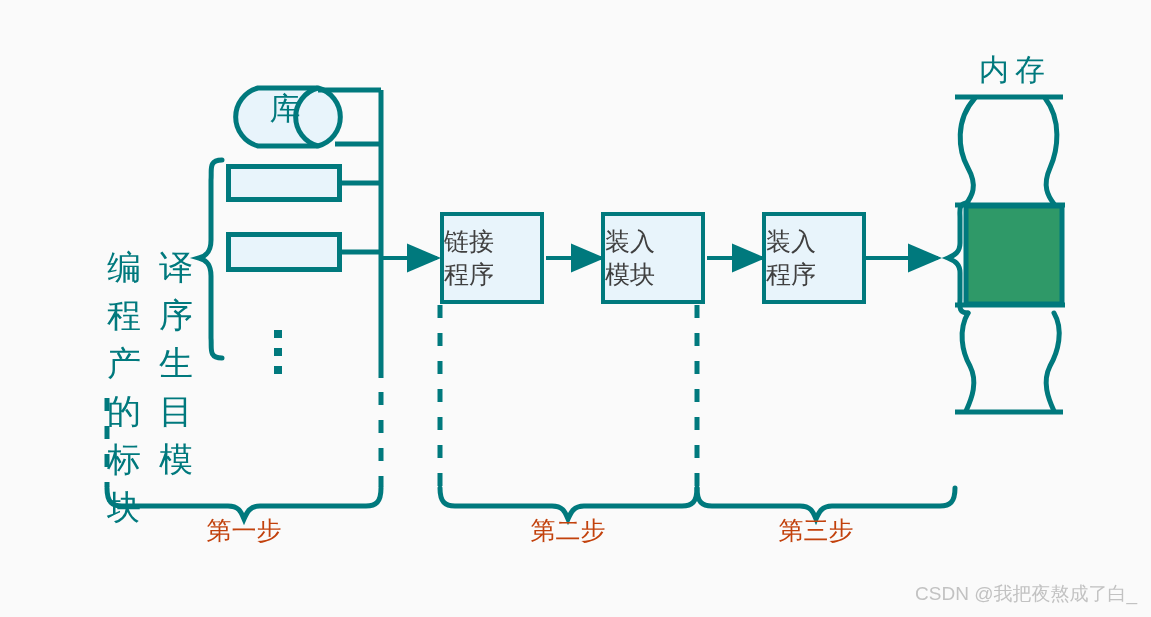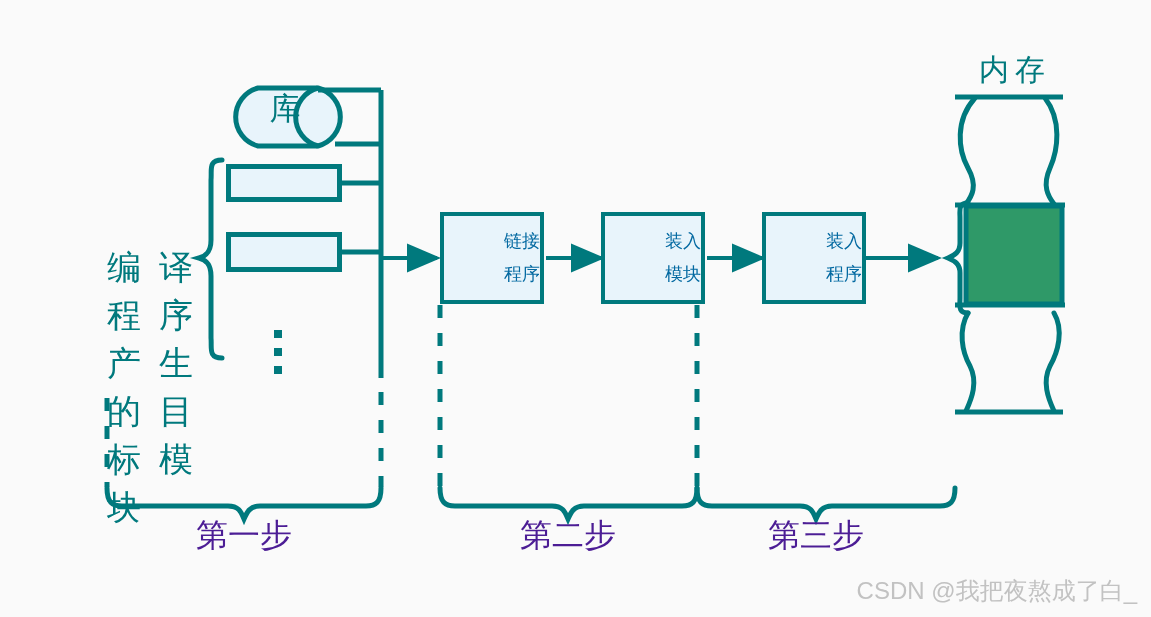--- a/index.html
+++ b/index.html
@@ -41,45 +41,45 @@
   }
   #source-label .col-wrap {
     display: grid;
     grid-template-columns: 52px 52px;
     grid-auto-rows: 48px;
     align-items: center;
     justify-items: center;
   }
   .boxtext {
     position: absolute;
-    color: #0369a1;
-    font-size: 18px;
+    color: #404040;
+    font-size: 25px;
     line-height: 33px;
-    text-align: right;
+    text-align: left;
     width: 100%;
     top: 50%;
     transform: translateY(-50%);
     user-select: none;
   }
   .procbox {
     position: absolute;
     background: #e8f4fb;
     border: 4px solid #00797d;
     box-sizing: border-box;
   }
   .emptybox {
     position: absolute;
     background: #e8f4fb;
     border: 5px solid #00797d;
     box-sizing: border-box;
   }
   .step-label {
     position: absolute;
-    color: #4c1d95;
-    font-size: 32px;
+    color: #c2410c;
+    font-size: 25px;
     text-align: center;
     user-select: none;
   }
   #mem-label {
     position: absolute;
     left: 960px;
     top: 50px;
     width: 110px;
     font-size: 30px;
     color: #00797d;
@@ -95,21 +95,21 @@
     font-size: 31px;
     color: #00797d;
     text-align: center;
     user-select: none;
   }
   #watermark {
     position: absolute;
     right: 14px;
     bottom: 10px;
     color: #c2c2c2;
-    font-size: 24px;
+    font-size: 19px;
     font-family: "Liberation Sans", sans-serif;
     user-select: none;
   }
 </style>
 </head>
 <body>
 
 <div id="canvas">
 
   <svg class="layer" viewBox="0 0 1151 617">

